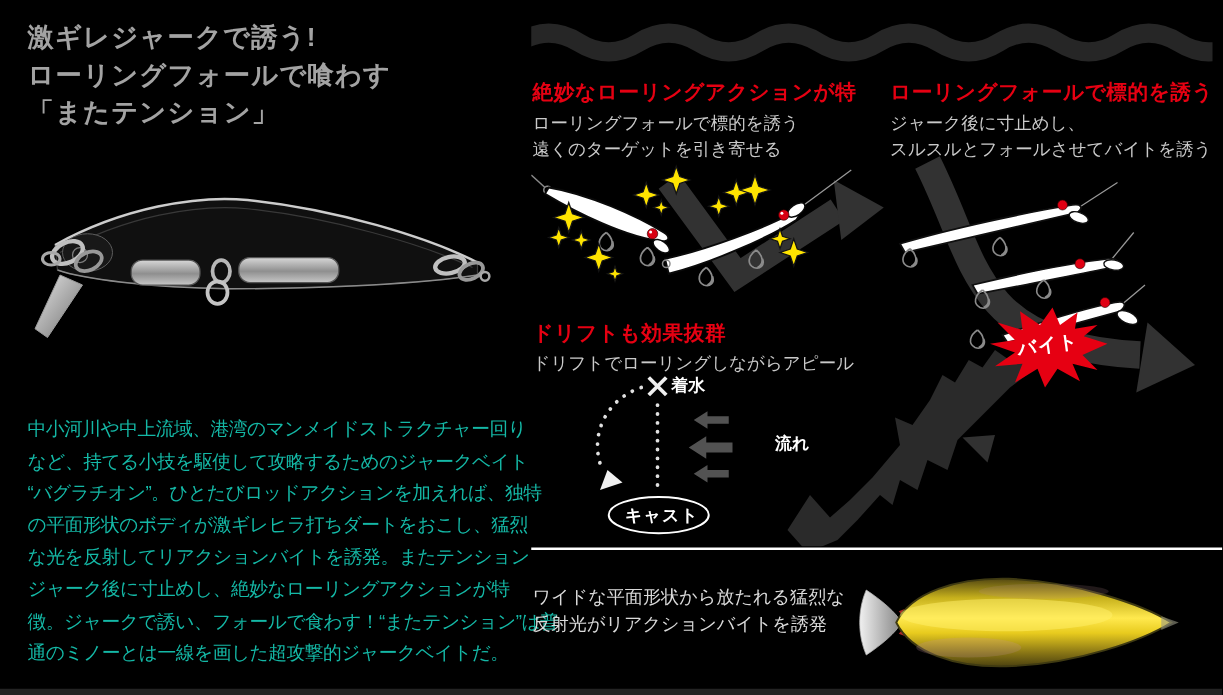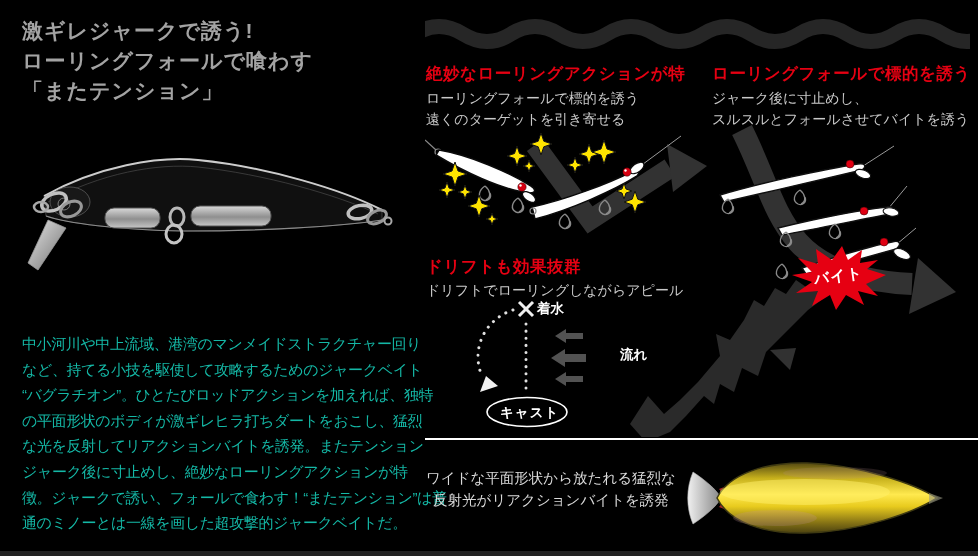--- a/index.html
+++ b/index.html
@@ -11,21 +11,21 @@
   .bodytext{left:22px;top:331px;color:#14b8a6;font-size:15px;line-height:25.6px;
             letter-spacing:-0.4px;}
   .bodytext div{white-space:nowrap;}
   .red-title{color:#e60012;font-weight:bold;font-size:16.5px;letter-spacing:0.5px;white-space:nowrap;}
   .desc{color:#c9c9c9;font-size:14px;line-height:20.5px;}
   .desc div{white-space:nowrap;}
   .label{color:#ffffff;font-weight:bold;font-size:13.5px;white-space:nowrap;}
   .bite{color:#ffffff;font-weight:bold;font-size:15px;white-space:nowrap;
         transform:rotate(-8deg);letter-spacing:1px;}
   .bottom-desc{color:#dadada;font-size:14.5px;line-height:21.5px;}
-  .bottom-desc div{white-space:nowrap;text-align:center;}
+  .bottom-desc div{white-space:nowrap;}
   .divider{left:425px;top:438px;width:553px;height:2px;background:#ffffff;}
   .bottombar{left:0;top:551px;width:978px;height:5px;background:#232323;}
 </style>
 </head>
 <body>
 
 <div class="canvas">
 
   <div class="abs headline">
     <div>激ギレジャークで誘う!</div>

